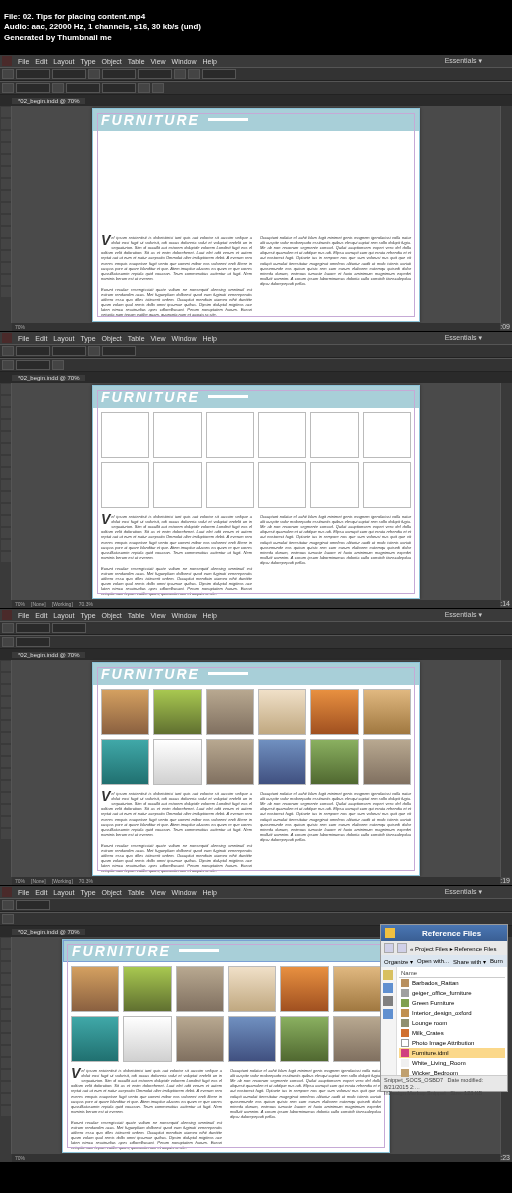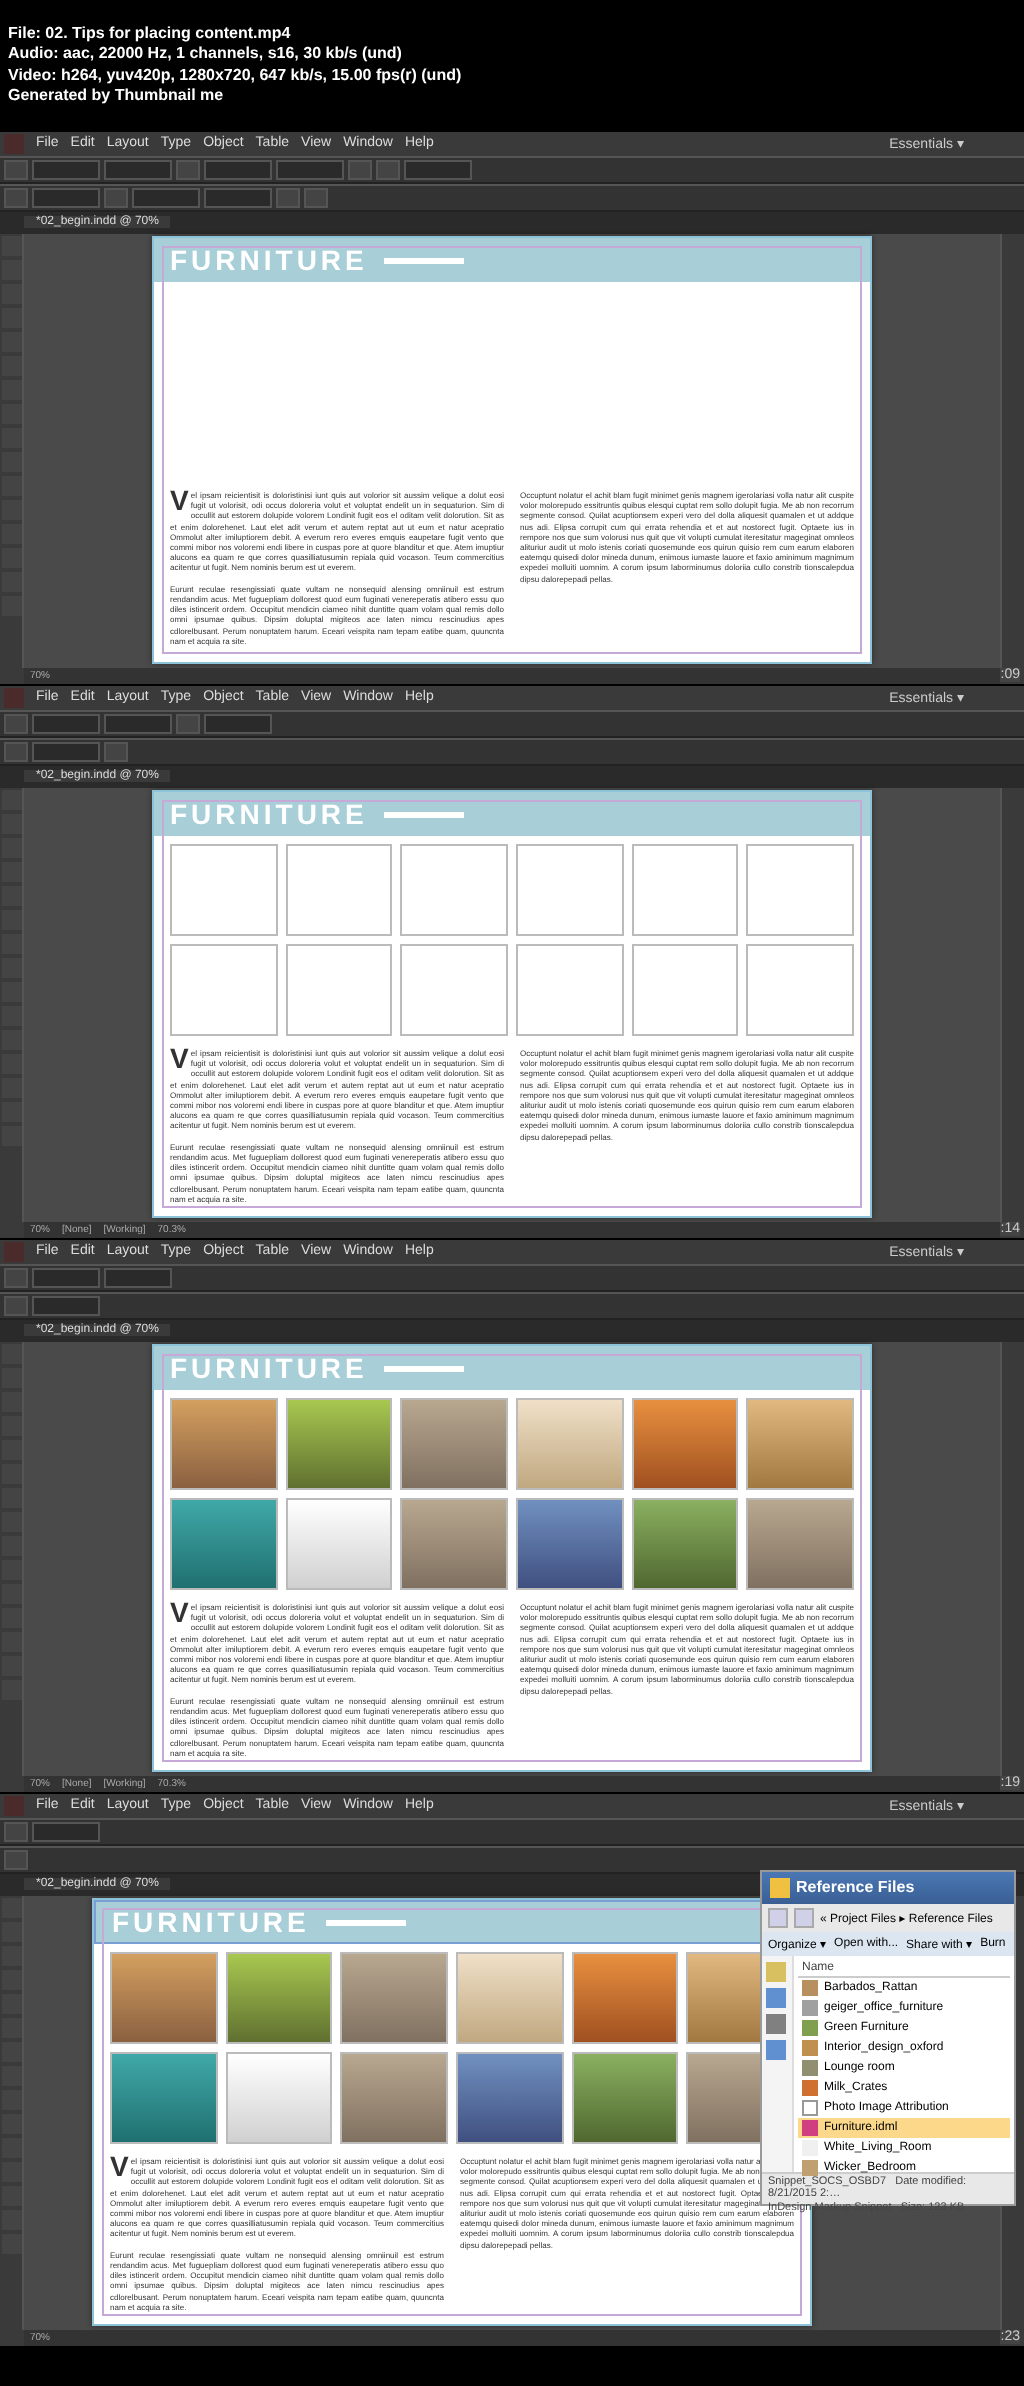--- a/index.html
+++ b/index.html
@@ -95,26 +95,27 @@
 .panels-right {
   position: absolute;
   right: 0;
   top: 51px;
   width: 12px;
   bottom: 8px;
   background: #3a3a3a;
   border-left: 1px solid #555;
 }
 .page {
-  width: 360px;
+  width: 328px;
   height: 214px;
   background: #fff;
   border: 1px solid #8cc3d8;
   position: relative;
   box-shadow: 0 0 3px rgba(0,0,0,0.4);
+  font-style: italic;
 }
 .page-header {
   height: 22px;
   background: #a8cfd8;
   display: flex;
   align-items: center;
   padding-left: 8px;
   color: #fff;
   font-size: 14px;
   font-weight: bold;
@@ -196,20 +197,21 @@
 }
 .ex-title {
   height: 16px;
   background: linear-gradient(#4a77b4, #3a5f94);
   color: #fff;
   display: flex;
   align-items: center;
   padding: 0 4px;
   font-size: 8px;
   font-weight: bold;
+  gap: 24px;
 }
 .ex-nav { height: 14px; background: #e8e8e8; display: flex; align-items: center; padding: 0 3px; gap: 3px;}
 .ex-btn { width: 10px; height: 10px; background: #d0d0e8; border: 1px solid #aaa; }
 .ex-crumb { font-size: 6px; }
 .ex-toolbar { height: 12px; background: #dce6f0; display: flex; align-items: center; gap: 4px; padding: 0 3px; font-size: 6px; }
 .ex-body { display: flex; height: 108px; background: #fff; }
 .ex-side { width: 16px; background: #f4f4f4; border-right: 1px solid #ddd; display:flex; flex-direction:column; gap:3px; padding:3px 2px;}
 .ex-side .s { width:10px; height:10px; background:#d8c060; }
 .ex-list { flex: 1; padding: 2px; }
 .ex-cols { display: flex; font-size: 6px; color: #444; border-bottom: 1px solid #ccc; padding: 1px 2px; }
@@ -229,21 +231,20 @@
 .r-wht { background: linear-gradient(#ffffff, #d0d0d0); }
 .r-bl { background: linear-gradient(#7090c0, #405080); }
 .r-gn { background: linear-gradient(#8ab060, #506830); }
 </style>
 </head>
 <body>
 
 <div class="meta-header">
   <div>File: 02. Tips for placing content.mp4</div>
   <div>Audio: aac, 22000 Hz, 1 channels, s16, 30 kb/s (und)</div>
-  <div>Video: h264, yuv420p, 1280x720, 647 kb/s, 15.00 fps(r) (und)</div>
   <div>Generated by Thumbnail me</div>
 </div>
 
 <div class="panel">
   <div class="timestamp" style="right:2px; bottom:1px;">00:01:09</div>
   <div class="menubar">
     <div class="logo"></div>
     <span>File</span>
     <span>Edit</span>
     <span>Layout</span>

